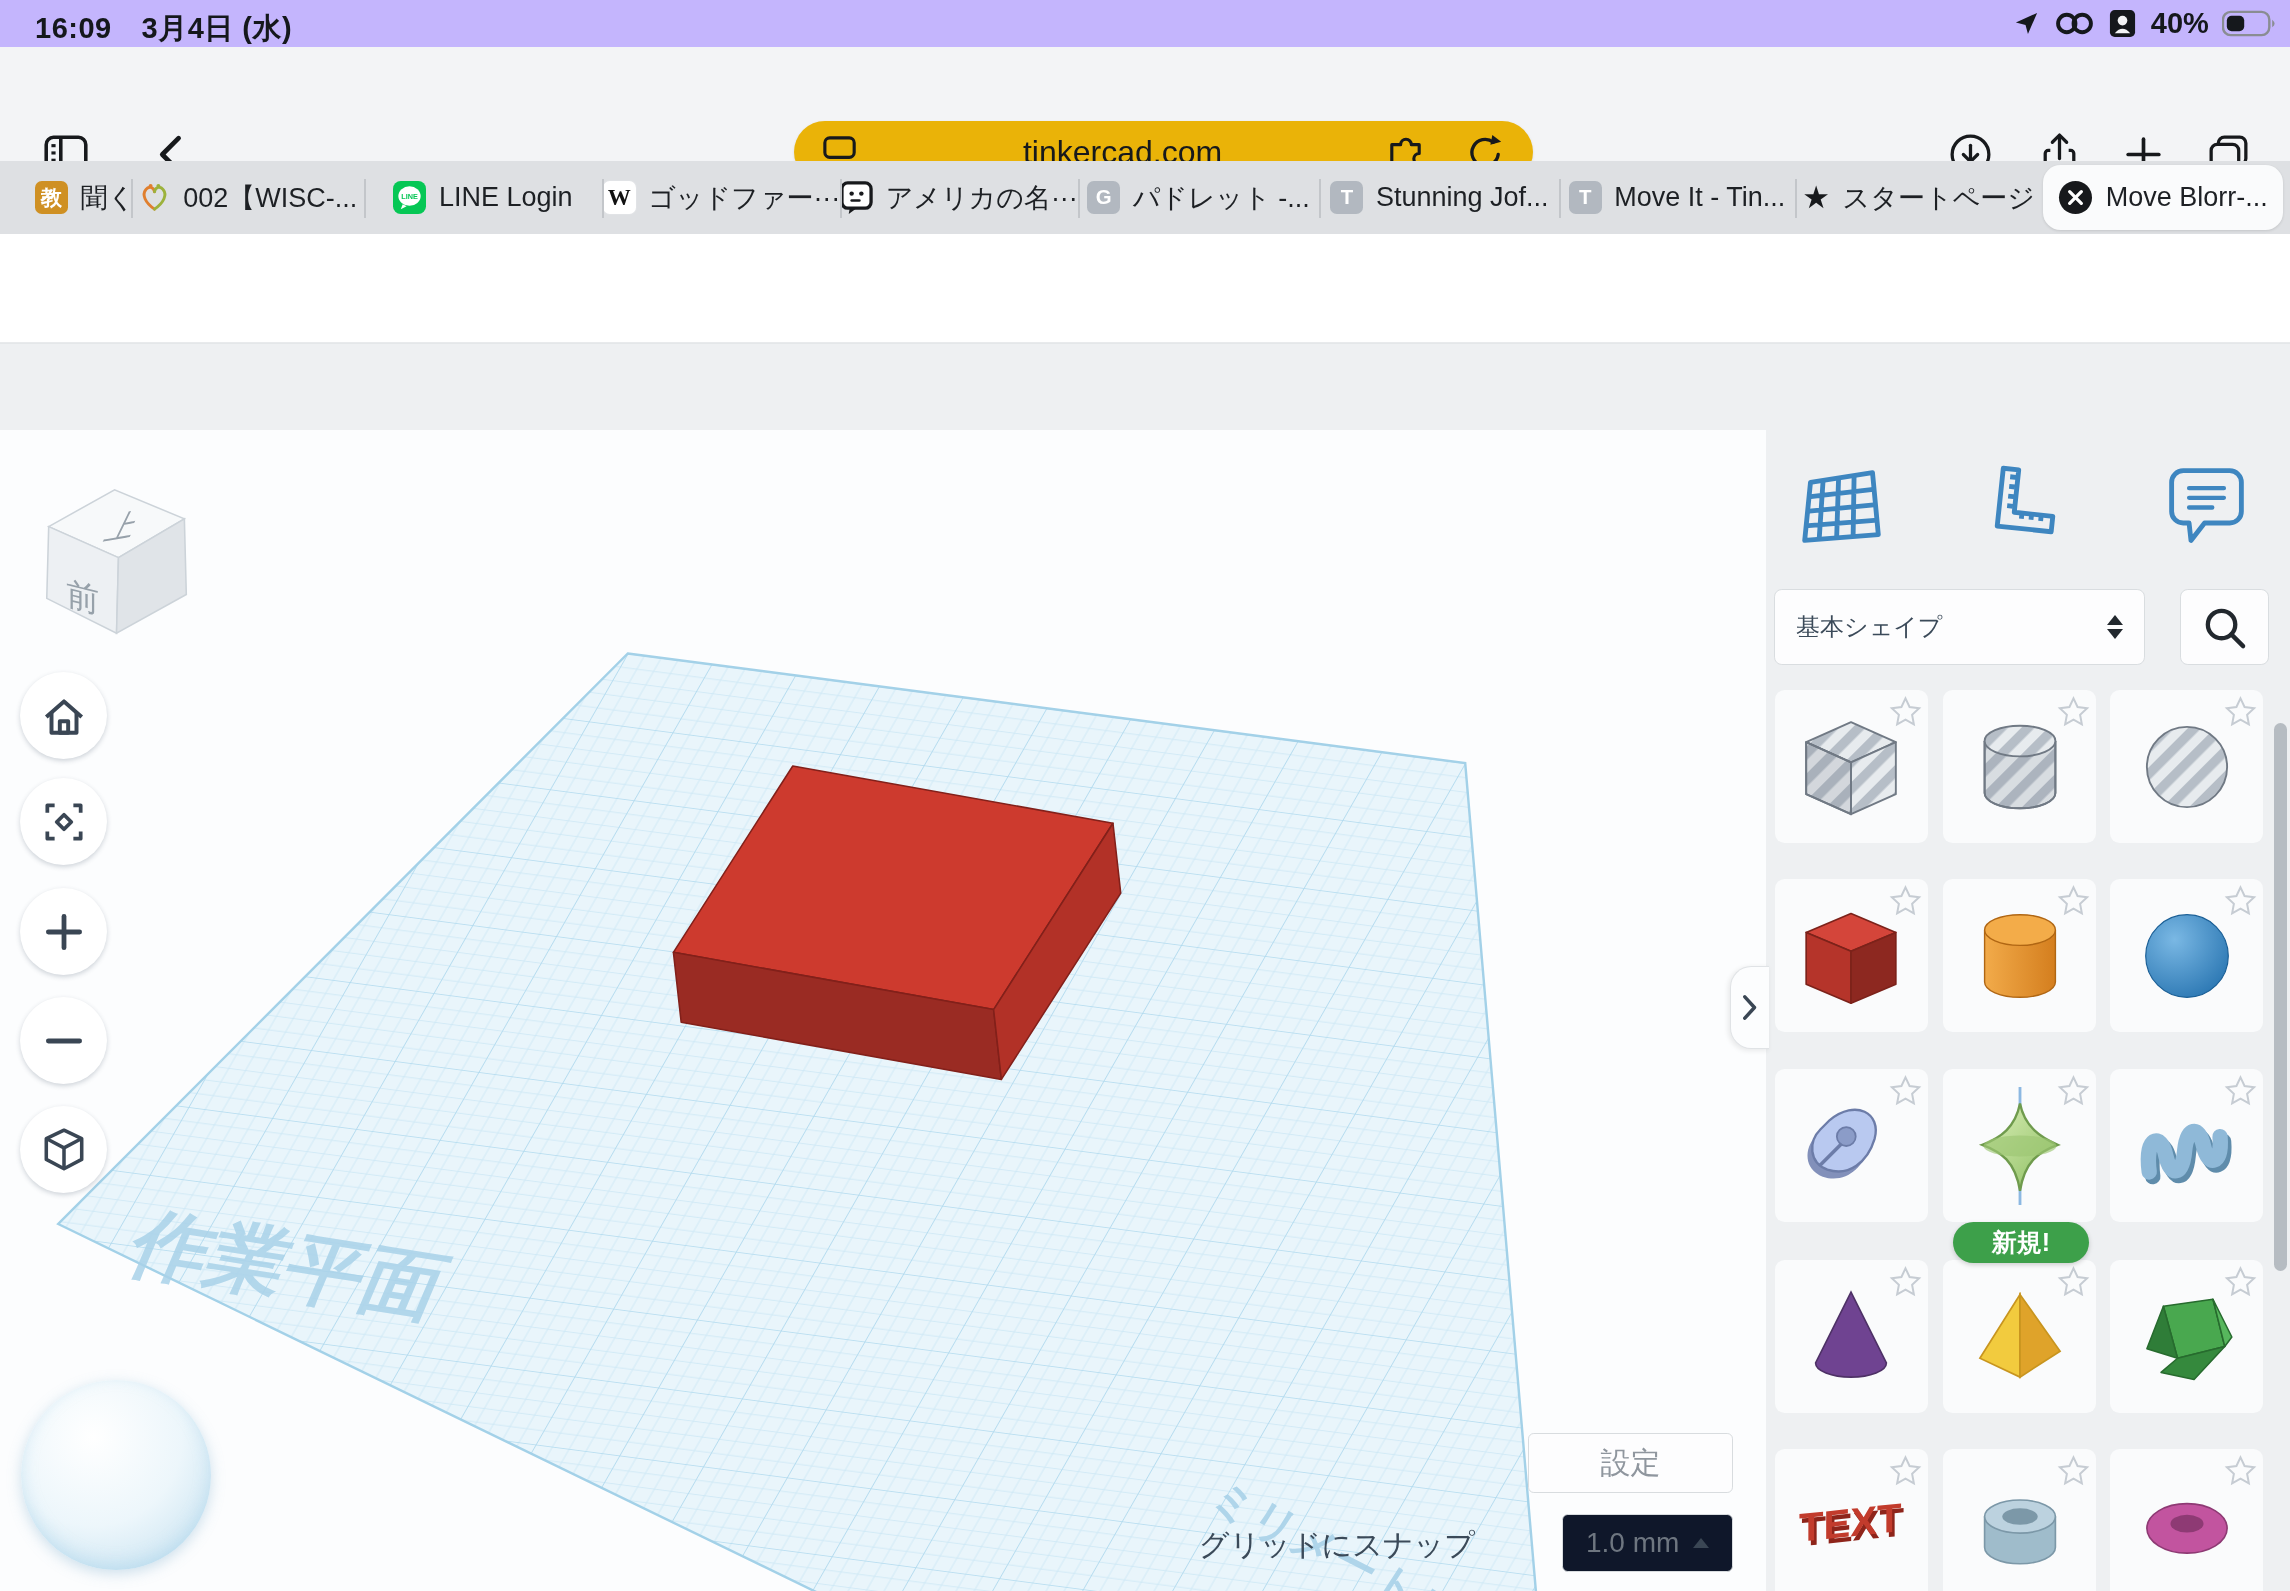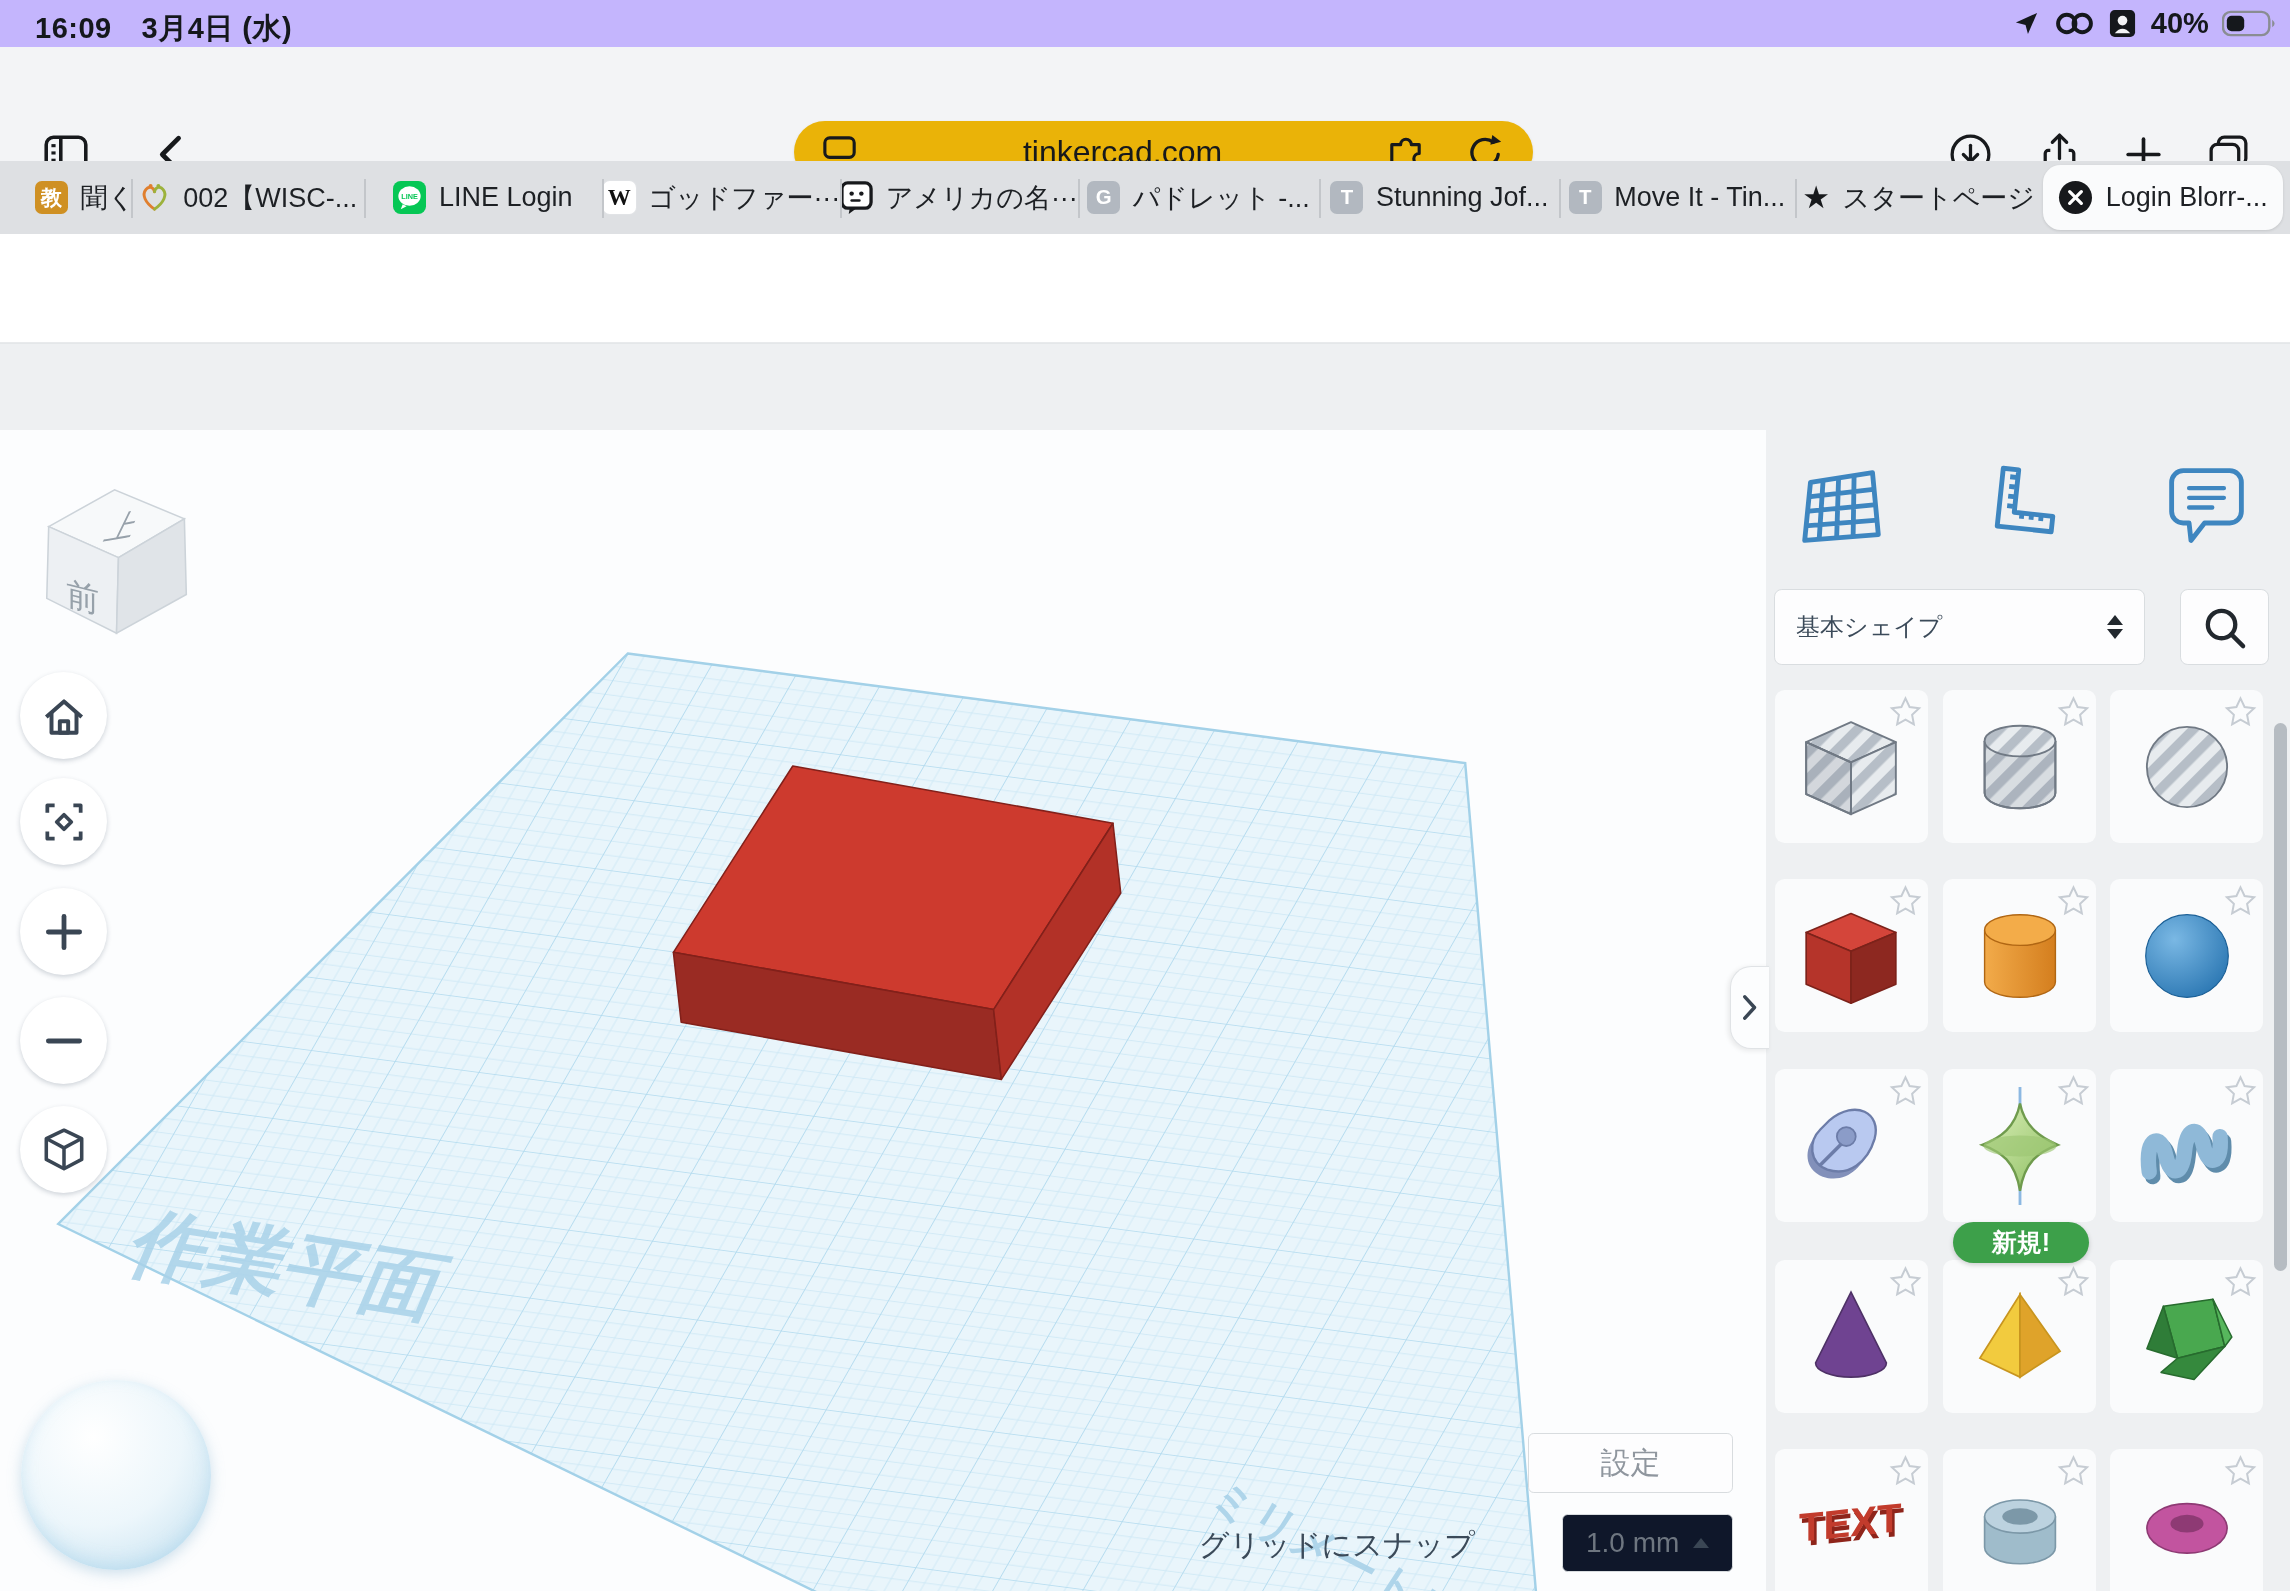--- a/index.html
+++ b/index.html
@@ -255,21 +255,21 @@
     <span class="tablabel">スタートページ</span>
   </div>
   <div class="tab active" style="left:2043px;width:240px">
     <span>
           <svg width="35" height="35" viewBox="0 0 36 36">
             <circle cx="18" cy="18" r="17" fill="#17191c"></circle>
             <line x1="12" y1="12" x2="24" y2="24" stroke="#fff" stroke-width="3.4" stroke-linecap="round"></line>
             <line x1="24" y1="12" x2="12" y2="24" stroke="#fff" stroke-width="3.4" stroke-linecap="round"></line>
           </svg>
         </span>
-    <span class="tablabel">Login Blorr-...</span>
+    <span class="tablabel">Move Blorr-...</span>
   </div>
   <span class="tabsep" style="left:131px"></span>
   <span class="tabsep" style="left:364px"></span>
   <span class="tabsep" style="left:602px"></span>
   <span class="tabsep" style="left:840px"></span>
   <span class="tabsep" style="left:1078px"></span>
   <span class="tabsep" style="left:1319px"></span>
   <span class="tabsep" style="left:1559px"></span>
   <span class="tabsep" style="left:1795px"></span>
 </div>

